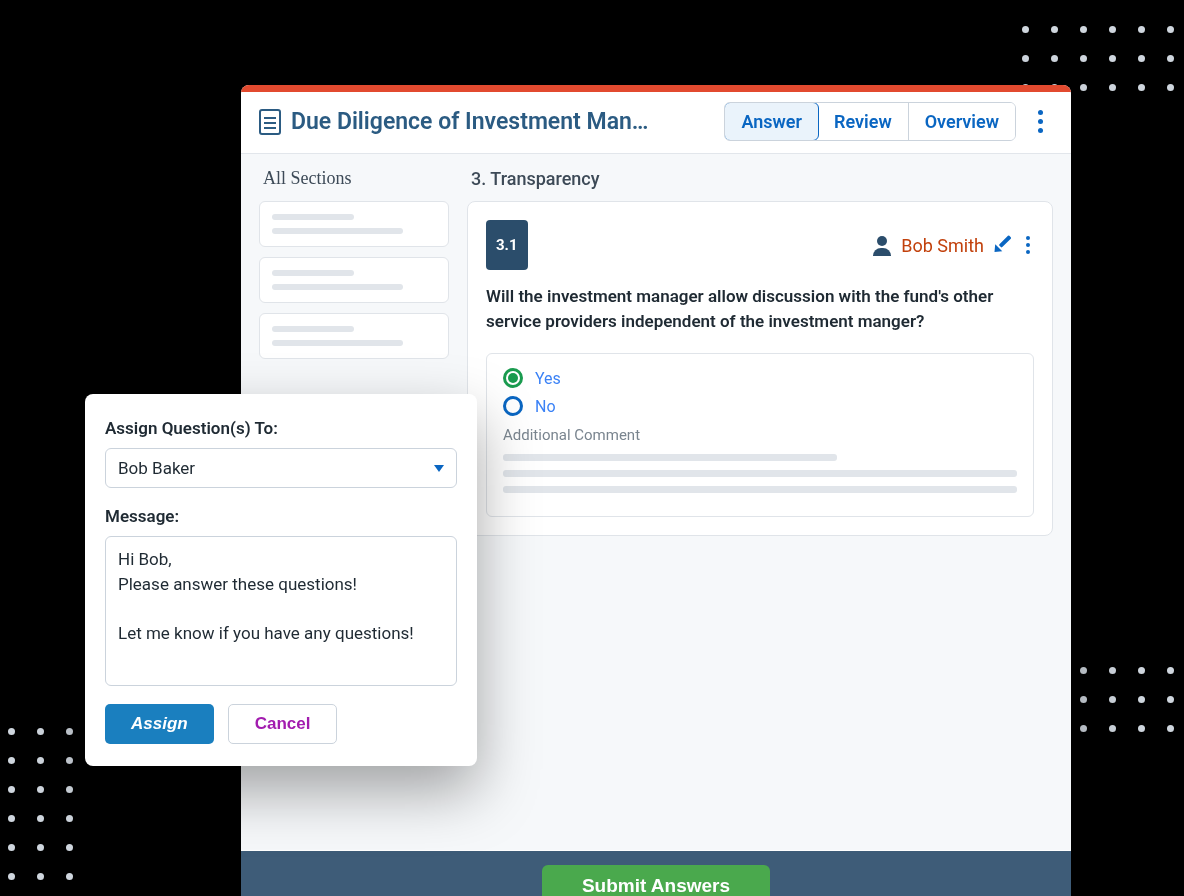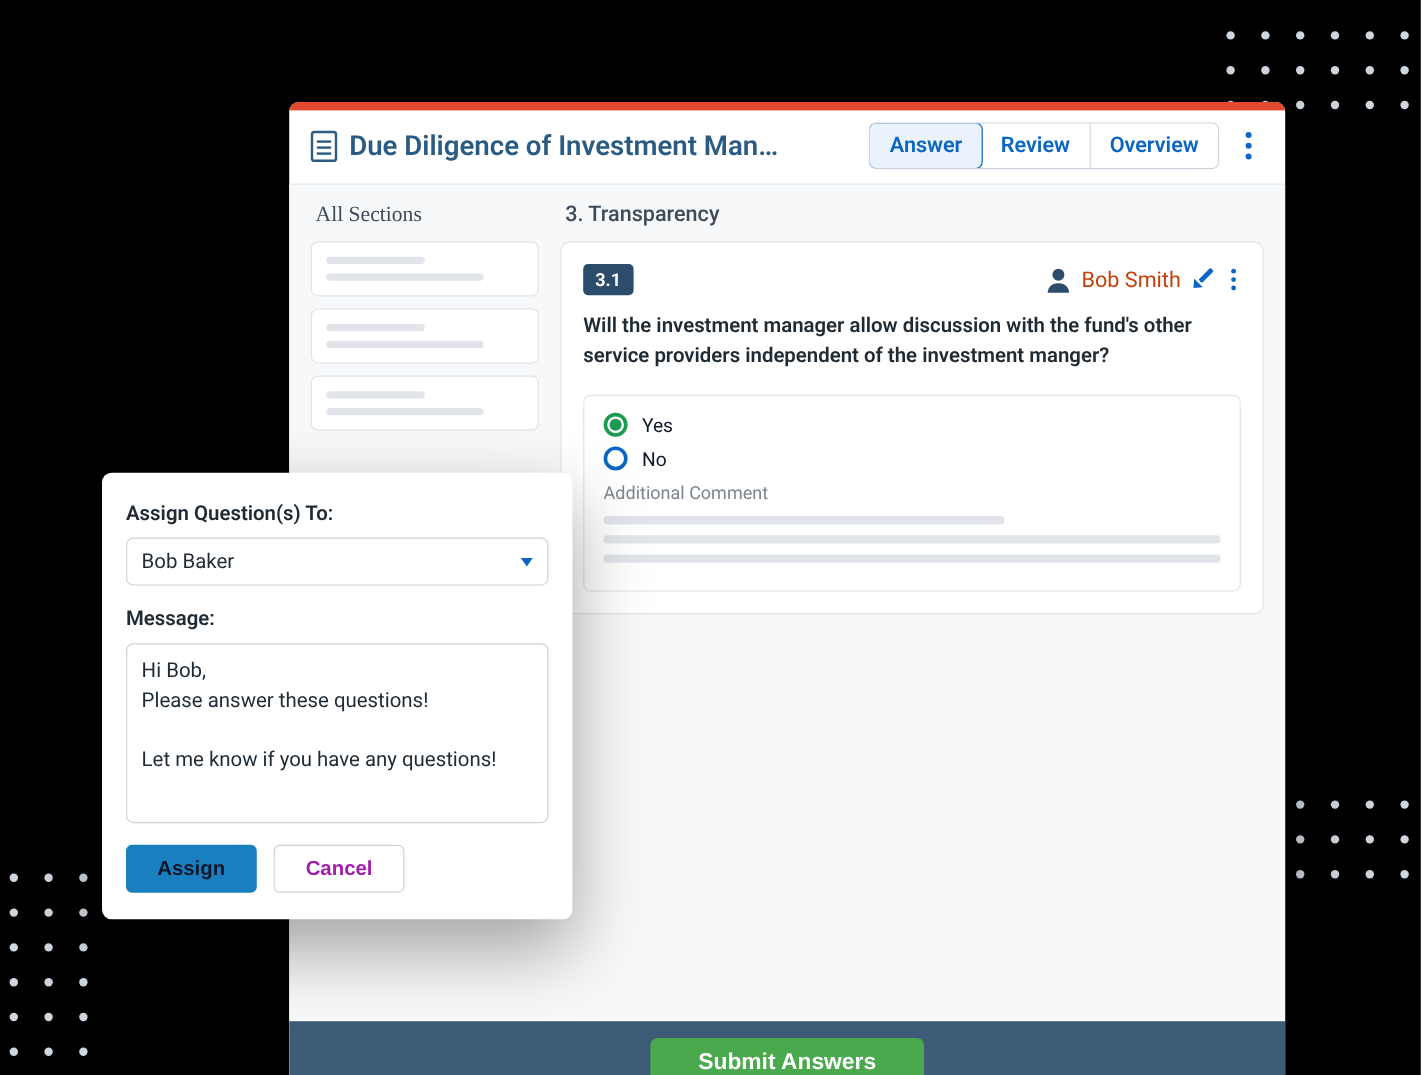--- a/index.html
+++ b/index.html
@@ -98,21 +98,21 @@
   .sidebar-item .skel:last-child { width:80%; }
 
   .main-col { flex:1; }
   .section-title { font-size:18px; color:#3d4a57; font-weight:500; margin-bottom:12px; padding-left:4px; }
   .qcard {
     background:#fff; border:1px solid #e0e4e9; border-radius:8px; padding:18px;
   }
   .qhead { display:flex; align-items:center; gap:10px; margin-bottom:14px; }
   .qnum {
     background:#2b4d6b; color:#fff; font-weight:700; font-size:15px;
-    padding:4px 10px; border-radius:4px;
+    padding:16px 10px; border-radius:4px;
   }
   .spacer { flex:1; }
   .user-icon {
     width:18px;height:18px;display:inline-block;position:relative;
   }
   .user-icon::before { content:""; position:absolute; left:4px; top:0; width:10px;height:10px;border-radius:50%;background:#2b4d6b; }
   .user-icon::after { content:""; position:absolute; left:0; bottom:-2px; width:18px;height:8px;border-radius:8px 8px 0 0;background:#2b4d6b; }
   .assignee { font-size:18px; color:#c2410c; }
   .pencil-icon {
     width:18px;height:18px;display:inline-block;transform:rotate(45deg);position:relative;
@@ -123,21 +123,21 @@
   .mini-kebab span{width:4px;height:4px;border-radius:50%;background:#0a66c2;}
   .qtext { font-size:17px; line-height:1.45; color:#1f2a33; font-weight:600; margin-bottom:20px; }
 
   .answer-box { border:1px solid #e0e4e9; border-radius:6px; padding:14px 16px; }
   .radio-row { display:flex; align-items:center; gap:12px; margin-bottom:8px; cursor:pointer; }
   .radio {
     width:20px;height:20px;border-radius:50%;border:3px solid #0a66c2;display:flex;align-items:center;justify-content:center;
   }
   .radio.selected { border-color:#1a9b4f; }
   .radio.selected::after { content:"";width:10px;height:10px;border-radius:50%;background:#1a9b4f; }
-  .radio-label { font-size:16px; color:#0f172a; }
+  .radio-label { font-size:16px; color:#3b82f6; }
   .comment-label { margin-top:10px; font-size:15px; color:#7a858f; }
   .comment-skels { margin-top:10px; }
   .comment-skels .skel { height:7px; margin-bottom:9px; }
   .comment-skels .skel.s1 { width:65%; }
   .comment-skels .skel.s2 { width:100%; }
   .comment-skels .skel.s3 { width:100%; }
 
   .footer {
     position:absolute; bottom:0; left:0; right:0;
     background:#3e5c78; height:70px;
@@ -166,21 +166,21 @@
   .chev { width:0;height:0;border-left:5px solid transparent;border-right:5px solid transparent;border-top:7px solid #0a66c2; }
   .msg-box {
     border:1px solid #cbd3dc; border-radius:6px; padding:10px 12px;
     font-size:17px; color:#1f2a33; line-height:1.45; min-height:150px;
     white-space:pre-wrap; margin-bottom:18px;
   }
   .btn-row { display:flex; gap:14px; }
   .btn {
     padding:9px 26px; font-size:17px; font-weight:600; border-radius:5px; cursor:pointer;
   }
-  .btn-primary { background:#1a7fbf; color:#0f172a; border:none; }
+  .btn-primary { background:#1a7fbf; color:#ffffff; border:none;font-style:italic; }
   .btn-secondary { background:#fff; color:#a21caf; border:1px solid #cbd3dc; }
 </style>
 </head>
 <body>
 
 <div class="dots dots-tr">
     <span></span>
     <span></span>
     <span></span>
     <span></span>

